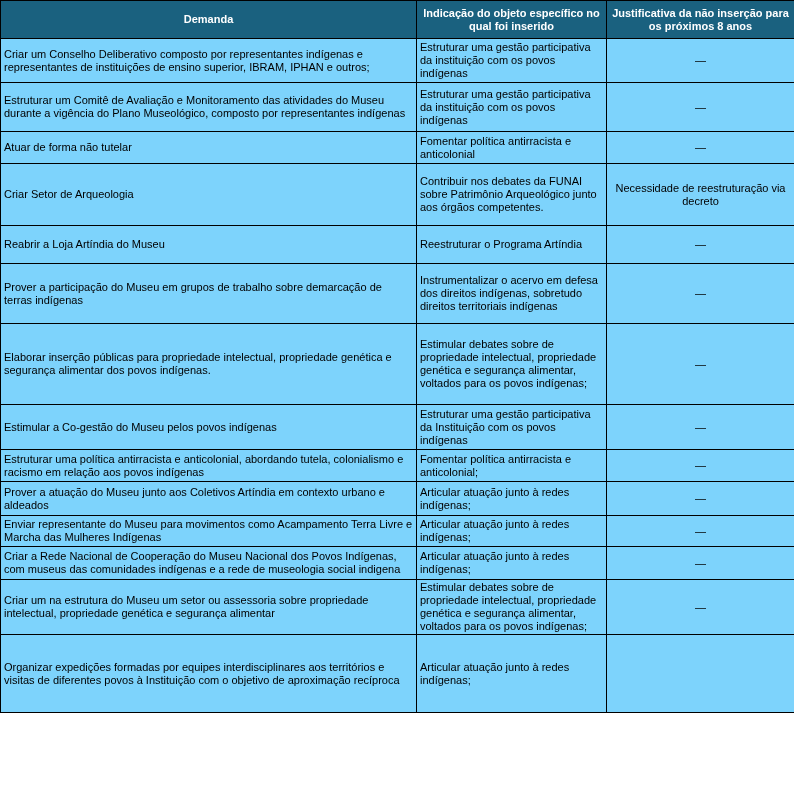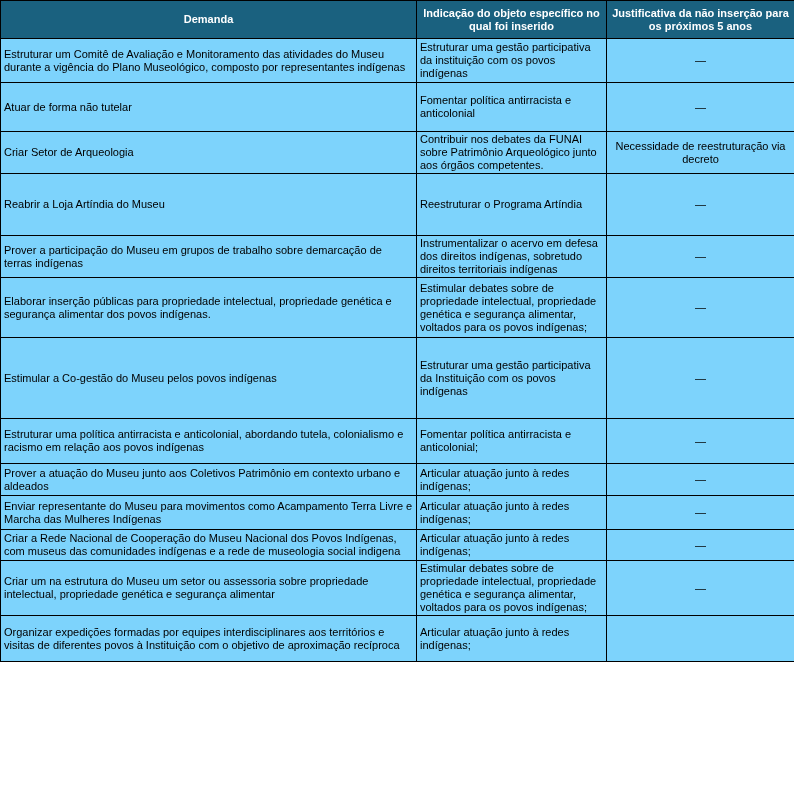--- a/index.html
+++ b/index.html
@@ -68,24 +68,29 @@
   <table class="demandas">
     <colgroup>
       <col class="c1">
         <col class="c2">
         <col class="c3">
     </colgroup>
     <thead>
       <tr>
         <th>Demanda</th>
         <th>Indicação do objeto específico no qual foi inserido</th>
-        <th>Justificativa da não inserção para os próximos 5 anos</th>
+        <th>Justificativa da não inserção para os próximos 8 anos</th>
       </tr>
     </thead>
     <tbody>
+      <tr>
+        <td class="col-demanda">Criar um Conselho Deliberativo composto por representantes indígenas  e representantes de instituições de ensino  superior, IBRAM, IPHAN e outros;</td>
+        <td class="col-indicacao">Estruturar uma gestão participativa da instituição com os povos indígenas</td>
+        <td class="col-justif">—</td>
+      </tr>
       <tr>
         <td class="col-demanda">Estruturar um Comitê de Avaliação e Monitoramento das atividades do Museu durante a vigência do Plano Museológico, composto por representantes indígenas</td>
         <td class="col-indicacao">Estruturar uma gestão participativa da instituição com os povos indígenas</td>
         <td class="col-justif">—</td>
       </tr>
       <tr>
         <td class="col-demanda">Atuar de forma não tutelar</td>
         <td class="col-indicacao">Fomentar política antirracista e anticolonial</td>
         <td class="col-justif">—</td>
       </tr>
@@ -113,21 +118,21 @@
         <td class="col-demanda">Estimular a Co-gestão do Museu pelos povos indígenas</td>
         <td class="col-indicacao">Estruturar uma gestão participativa da Instituição com os povos indígenas</td>
         <td class="col-justif">—</td>
       </tr>
       <tr>
         <td class="col-demanda">Estruturar uma política antirracista e anticolonial, abordando tutela, colonialismo e racismo em relação aos povos indígenas</td>
         <td class="col-indicacao">Fomentar política antirracista e anticolonial;</td>
         <td class="col-justif">—</td>
       </tr>
       <tr>
-        <td class="col-demanda">Prover a atuação do Museu junto aos Coletivos Patrimônio em contexto urbano e aldeados</td>
+        <td class="col-demanda">Prover a atuação do Museu junto aos Coletivos Artíndia em contexto urbano e aldeados</td>
         <td class="col-indicacao">Articular atuação junto à redes indígenas;</td>
         <td class="col-justif">—</td>
       </tr>
       <tr>
         <td class="col-demanda">Enviar representante do Museu para movimentos como Acampamento Terra Livre e Marcha das Mulheres Indígenas</td>
         <td class="col-indicacao">Articular atuação junto à redes indígenas;</td>
         <td class="col-justif">—</td>
       </tr>
       <tr>
         <td class="col-demanda">Criar  a Rede Nacional de Cooperação do Museu Nacional dos Povos Indígenas, com museus das comunidades indígenas e a rede de museologia social indigena</td>

